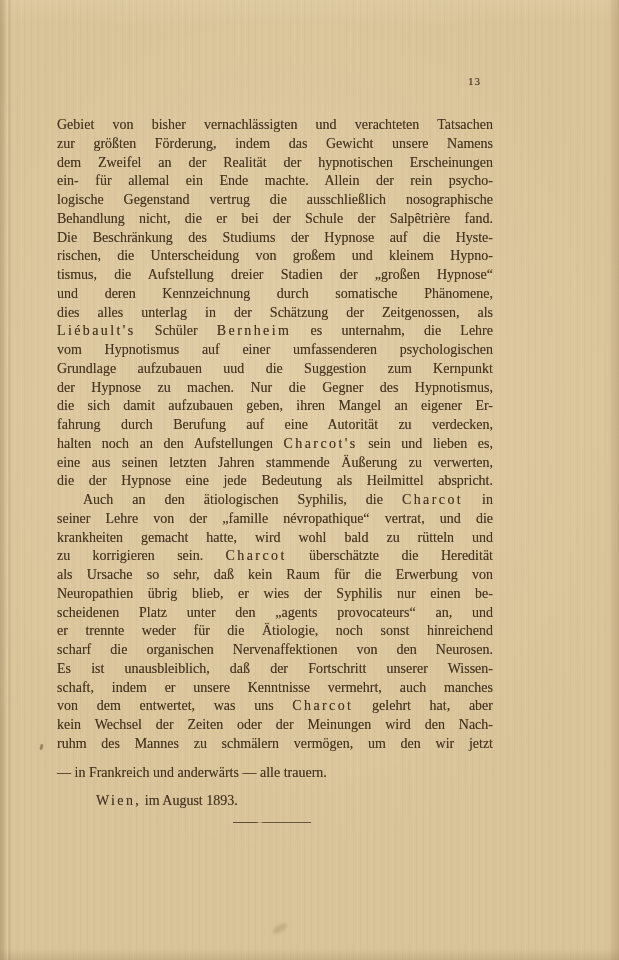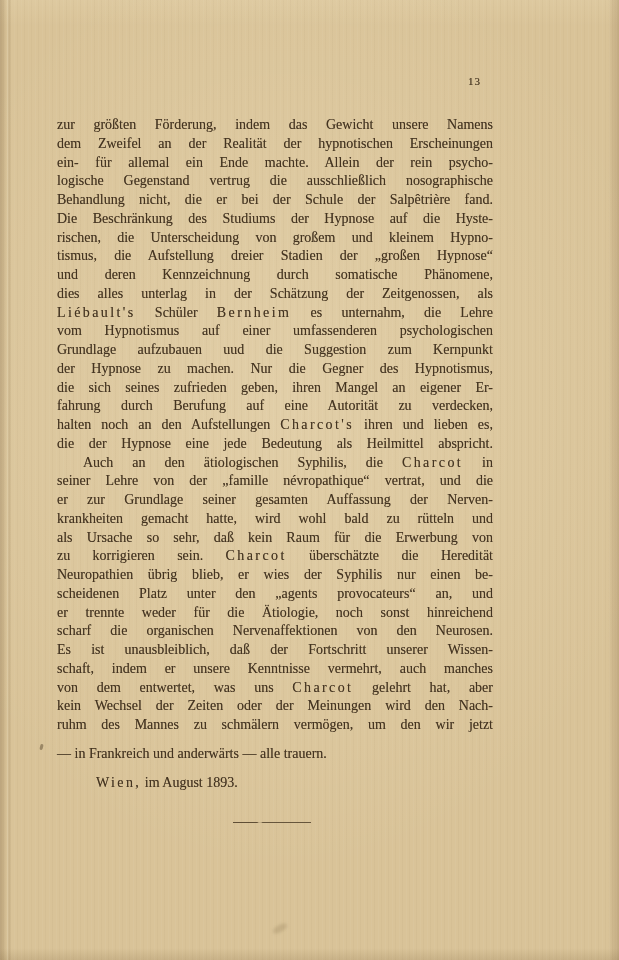--- a/index.html
+++ b/index.html
@@ -68,44 +68,45 @@
 </head>
 <body>
 
 <div class="page">
   <div class="texture"></div>
   <div class="crease-left"></div>
 
   <div class="page-number">13</div>
 
   <div class="text-block">
+      <div class="line"><span>Gebiet von bisher vernachlässigten und verachteten Tatsachen</span></div>
       <div class="line"><span>zur größten Förderung, indem das Gewicht unsere Namens</span></div>
       <div class="line"><span>dem Zweifel an der Realität der hypnotischen Erscheinungen</span></div>
       <div class="line"><span>ein- für allemal ein Ende machte. Allein der rein psycho-</span></div>
       <div class="line"><span>logische Gegenstand vertrug die ausschließlich nosographische</span></div>
       <div class="line"><span>Behandlung nicht, die er bei der Schule der Salpêtrière fand.</span></div>
       <div class="line"><span>Die Beschränkung des Studiums der Hypnose auf die Hyste-</span></div>
       <div class="line"><span>rischen, die Unterscheidung von großem und kleinem Hypno-</span></div>
       <div class="line"><span>tismus, die Aufstellung dreier Stadien der „großen Hypnose“</span></div>
       <div class="line"><span>und deren Kennzeichnung durch somatische Phänomene,</span></div>
       <div class="line"><span>dies alles unterlag in der Schätzung der Zeitgenossen, als</span></div>
       <div class="line"><span class="sperr">Liébault's</span><span> Schüler </span><span class="sperr">Bernheim</span><span> es unternahm, die Lehre</span></div>
       <div class="line"><span>vom Hypnotismus auf einer umfassenderen psychologischen</span></div>
       <div class="line"><span>Grundlage aufzubauen uud die Suggestion zum Kernpunkt</span></div>
       <div class="line"><span>der Hypnose zu machen. Nur die Gegner des Hypnotismus,</span></div>
-      <div class="line"><span>die sich seines zufrieden geben, ihren Mangel an eigener Er-</span></div>
+      <div class="line"><span>die sich damit aufzubauen geben, ihren Mangel an eigener Er-</span></div>
       <div class="line"><span>fahrung durch Berufung auf eine Autorität zu verdecken,</span></div>
-      <div class="line"><span>halten noch an den Aufstellungen </span><span class="sperr">Charcot's</span><span> ihren und lieben es,</span></div>
+      <div class="line"><span>halten noch an den Aufstellungen </span><span class="sperr">Charcot's</span><span> sein und lieben es,</span></div>
+      <div class="line"><span>eine aus seinen letzten Jahren stammende Äußerung zu verwerten,</span></div>
       <div class="line"><span>die der Hypnose eine jede Bedeutung als Heilmittel abspricht.</span></div>
       <div class="line" style="text-indent: 26px;"><span>Auch an den ätiologischen Syphilis, die </span><span class="sperr">Charcot</span><span> in</span></div>
       <div class="line"><span>seiner Lehre von der „famille névropathique“ vertrat, und die</span></div>
-      <div class="line"><span>er zur Grundlage seiner gesamten Auffassung der Nerven-</span></div>
       <div class="line"><span>krankheiten gemacht hatte, wird wohl bald zu rütteln und</span></div>
+      <div class="line"><span>zu korrigieren sein. </span><span class="sperr">Charcot</span><span> überschätzte die Heredität</span></div>
       <div class="line"><span>als Ursache so sehr, daß kein Raum für die Erwerbung von</span></div>
-      <div class="line"><span>zu korrigieren sein. </span><span class="sperr">Charcot</span><span> überschätzte die Heredität</span></div>
       <div class="line"><span>Neuropathien übrig blieb, er wies der Syphilis nur einen be-</span></div>
       <div class="line"><span>scheidenen Platz unter den „agents provocateurs“ an, und</span></div>
       <div class="line"><span>er trennte weder für die Ätiologie, noch sonst hinreichend</span></div>
       <div class="line"><span>scharf die organischen Nervenaffektionen von den Neurosen.</span></div>
       <div class="line"><span>Es ist unausbleiblich, daß der Fortschritt unserer Wissen-</span></div>
       <div class="line"><span>schaft, indem er unsere Kenntnisse vermehrt, auch manches</span></div>
       <div class="line"><span>von dem entwertet, was uns </span><span class="sperr">Charcot</span><span> gelehrt hat, aber</span></div>
       <div class="line"><span>kein Wechsel der Zeiten oder der Meinungen wird den Nach-</span></div>
       <div class="line"><span>ruhm des Mannes zu schmälern vermögen, um den wir jetzt</span></div>
       <div class="line noj"><span>— in Frankreich und anderwärts — alle trauern.</span></div>

